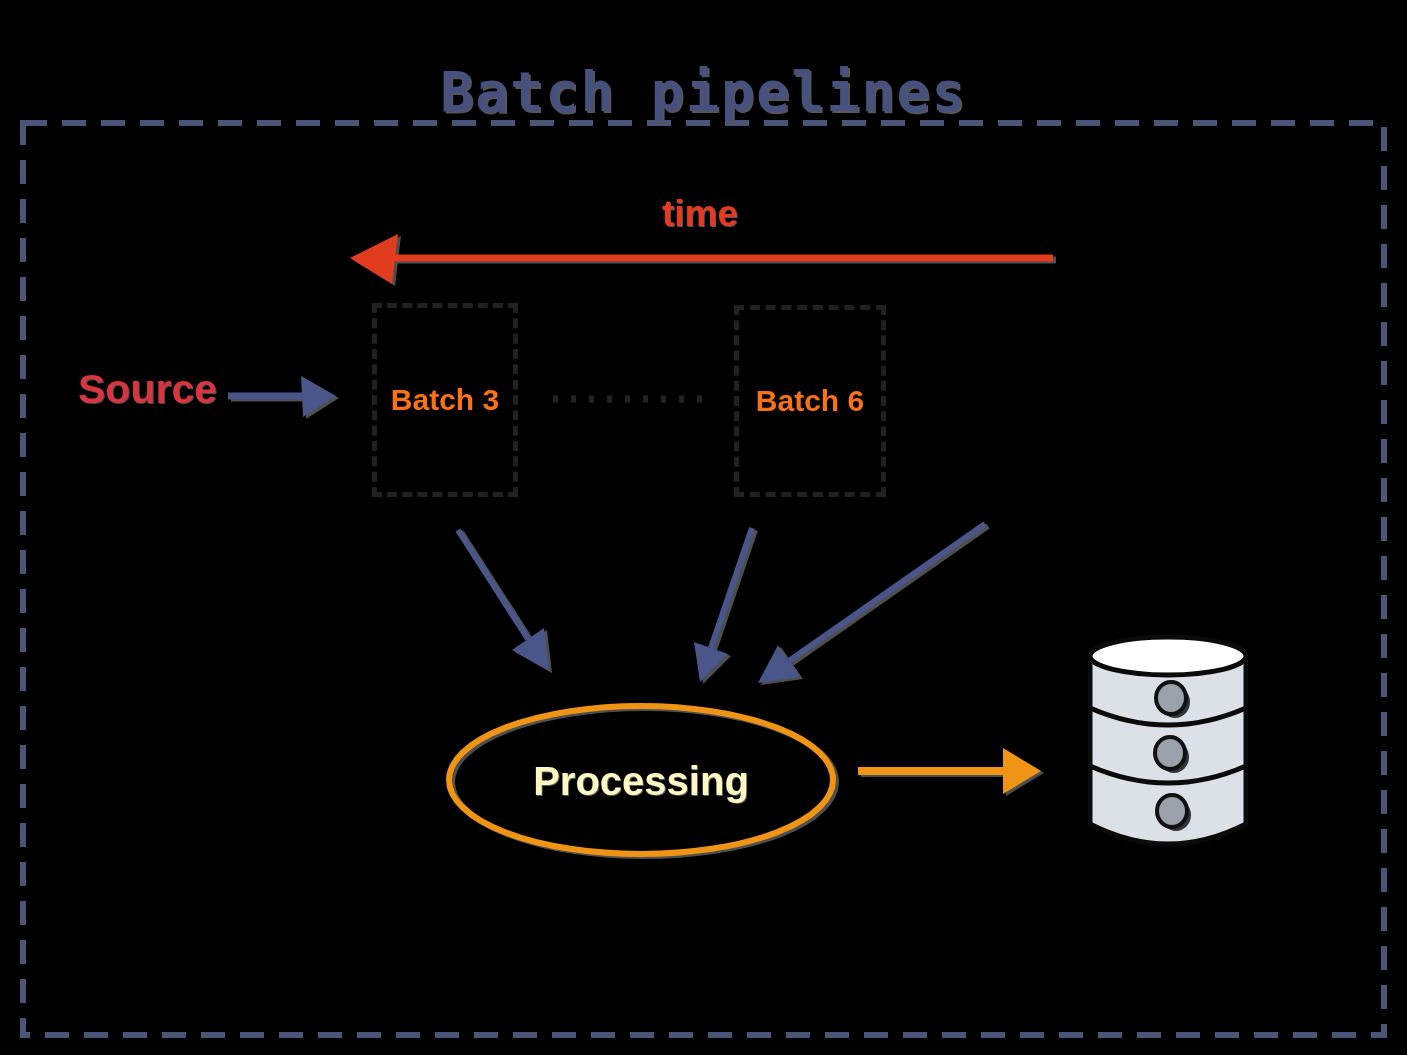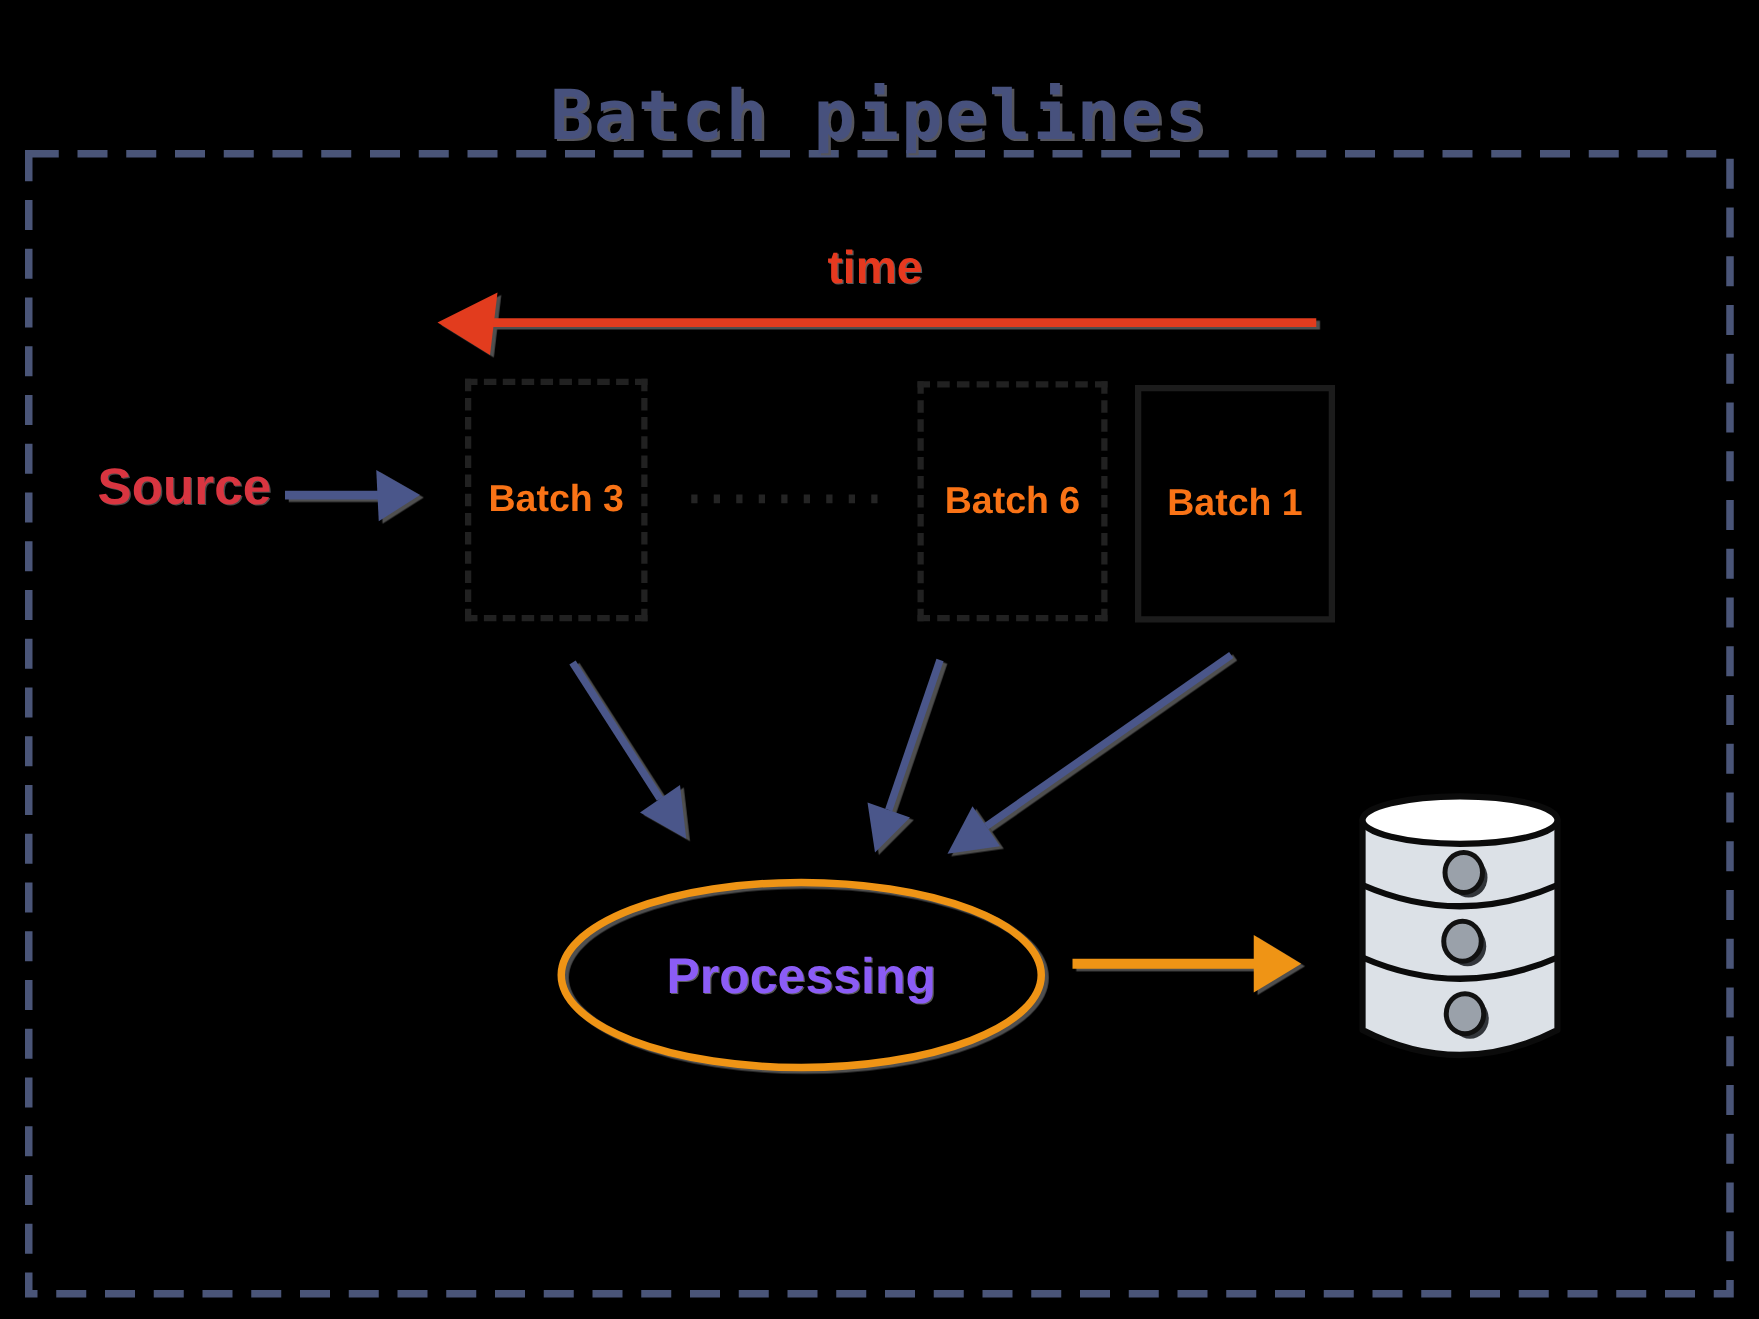--- a/index.html
+++ b/index.html
@@ -68,21 +68,21 @@
   .batch-2 { left: 734px; top: 305px; width: 152px; height: 192px; }
   .batch-1 { left: 908px; top: 308px; width: 160px; height: 190px; }
 
   .processing-label {
     left: 449px; top: 708px; width: 384px; height: 146px;
     display: flex;
     align-items: center;
     justify-content: center;
     font-size: 40px;
     font-weight: bold;
-    color: #8b5cf6;
+    color: #fef9c3;
     text-shadow: 1px 1px 0 #5a5a5a;
   }
 
   .shadow-arrow { filter: drop-shadow(3px 2px 0 #4f4f4f); }
 </style>
 </head>
 <body>
 
 <div class="canvas">
 
@@ -143,21 +143,18 @@
   <div class="abs time-label">time</div>
 
   <div class="abs batch-box batch-dashed batch-3">
     <span>Batch 3</span>
   </div>
 
   <div class="abs batch-box batch-dashed batch-2">
     <span>Batch 6</span>
   </div>
 
-  <div class="abs batch-box batch-solid batch-1">
-    <span>Batch 1</span>
-  </div>
 
   <div class="abs processing-label">
     <span>Processing</span>
   </div>
 
 </div>
 
 </body></html>

